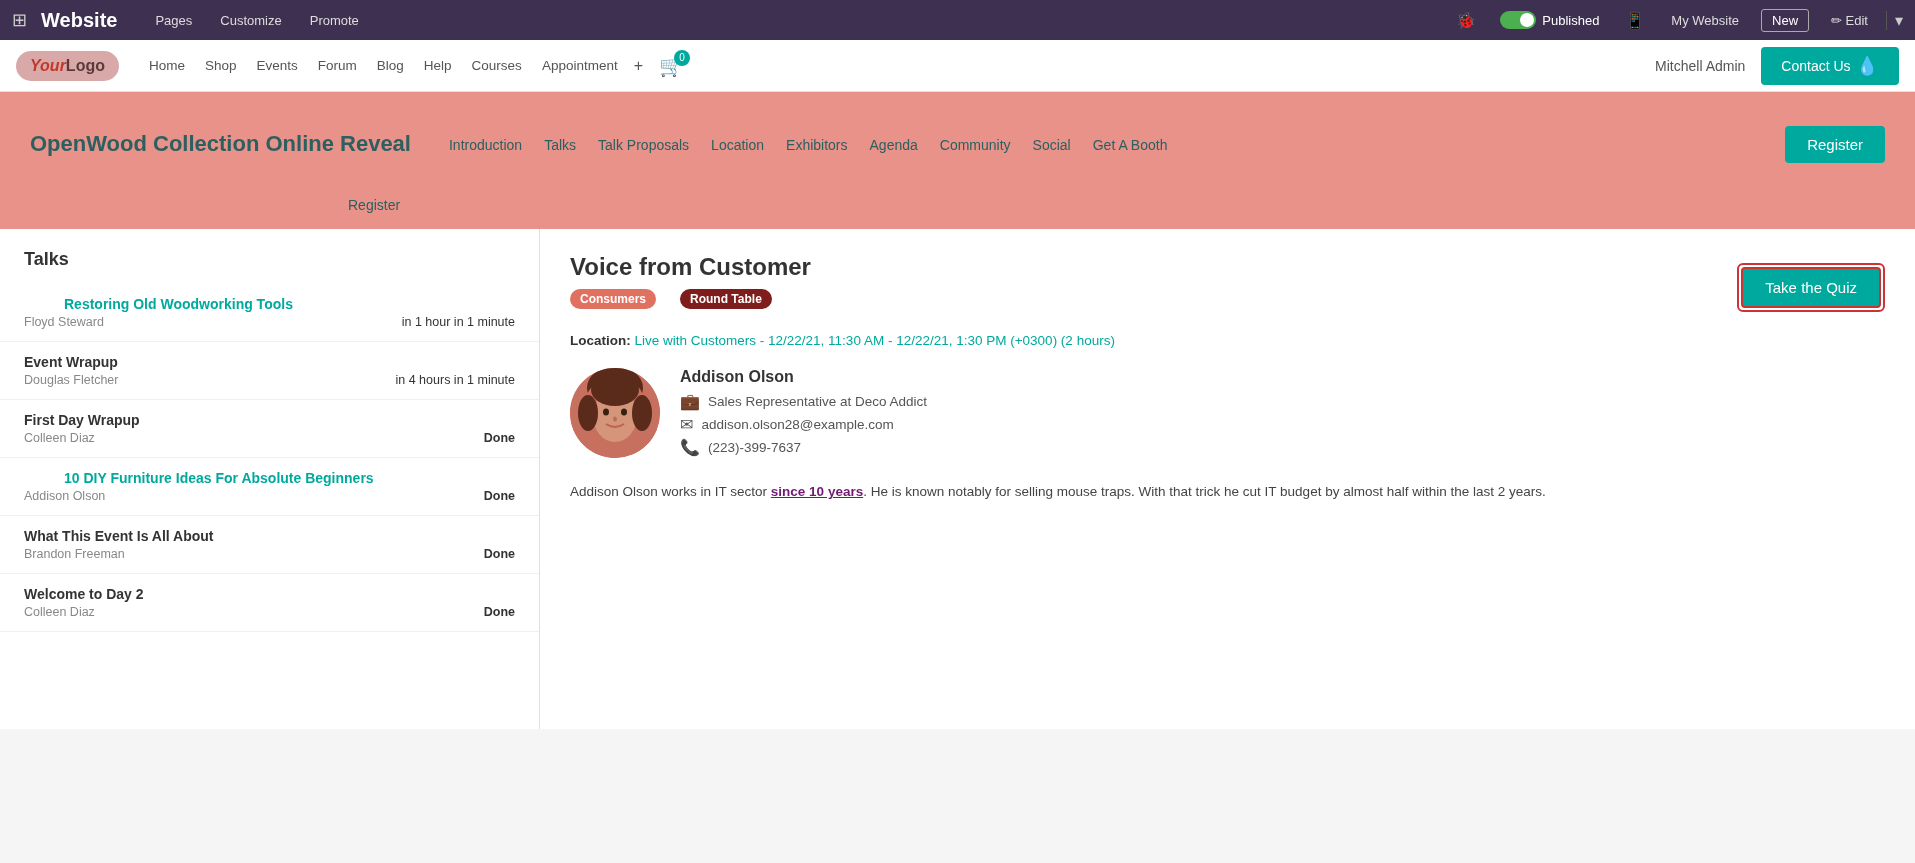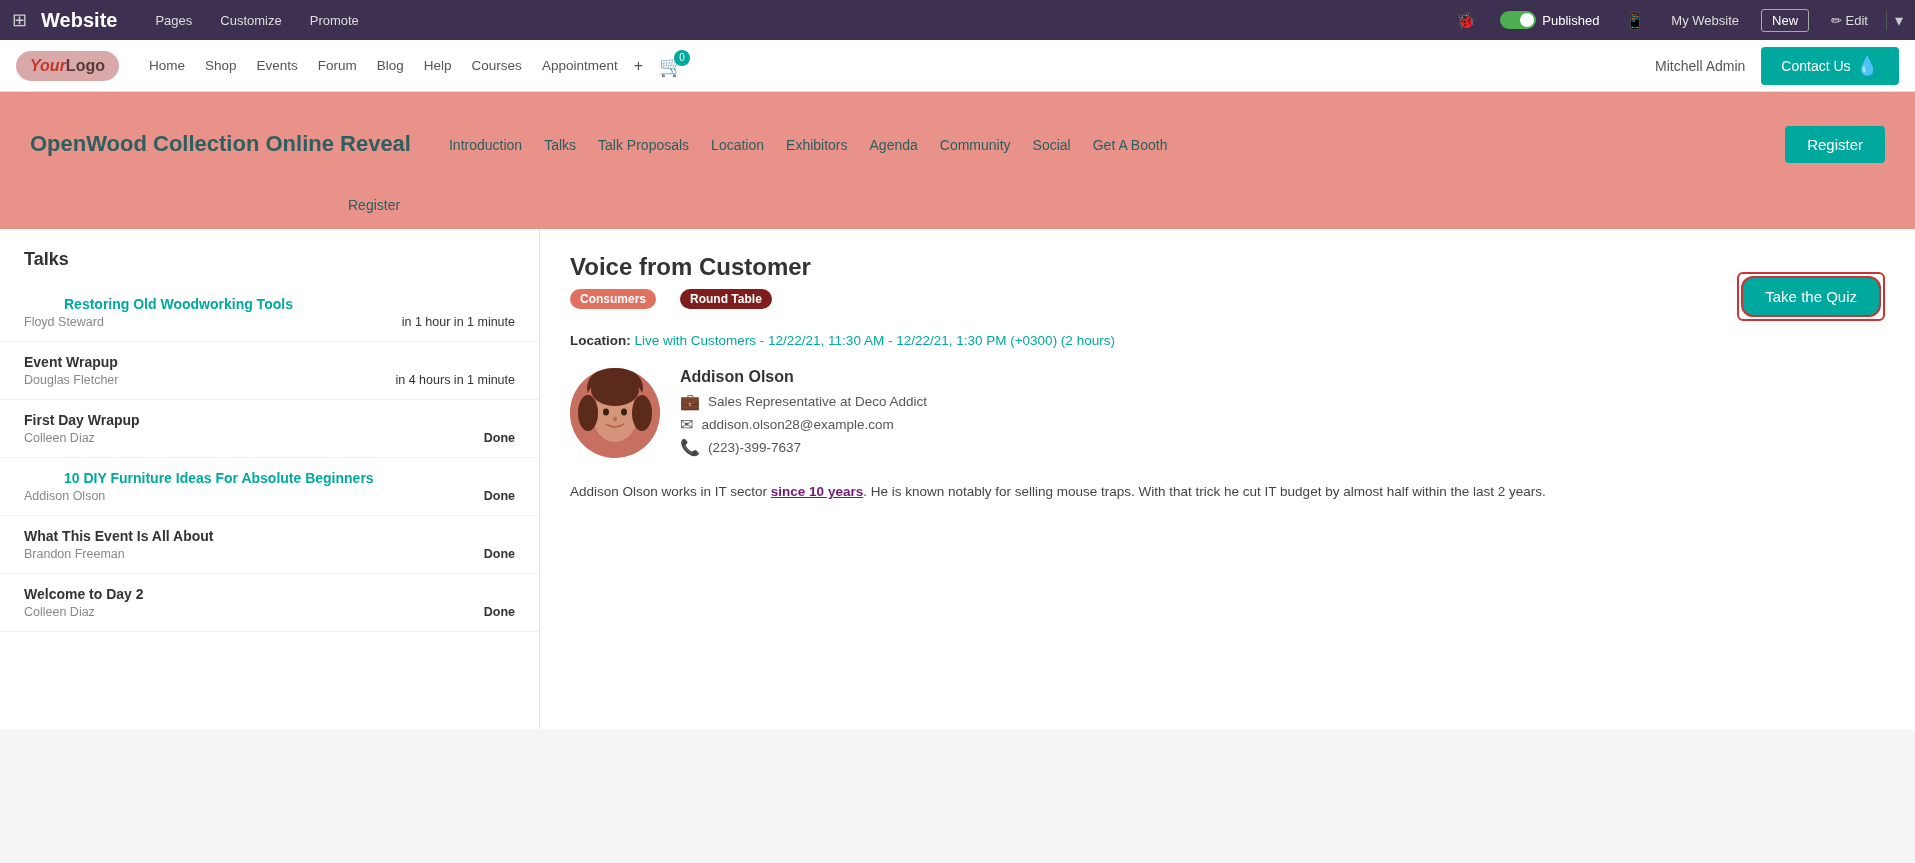--- a/index.html
+++ b/index.html
@@ -138,37 +138,37 @@
     .talk-status { color: #333; font-size: 12.5px; font-weight: bold; }
 
     
     .talk-detail {
       flex: 1;
       padding: 24px 30px;
     }
     .talk-detail-header {
       display: flex;
       justify-content: space-between;
-      align-items: flex-end;
+      align-items: center;
       margin-bottom: 12px;
     }
     .talk-detail-title { font-size: 24px; font-weight: bold; color: #333; margin-bottom: 8px; }
     .tag-row { display: flex; gap: 24px; margin-bottom: 12px; }
     .tag {
       padding: 3px 10px; border-radius: 12px; font-size: 12px; font-weight: bold;
     }
     .tag-consumers { background: #e07060; color: #fff; }
     .tag-roundtable { background: #7f1d1d; color: #fff; }
     .location-row { color: #555; font-size: 13.5px; margin-bottom: 20px; }
     .location-row strong { color: #333; }
     .location-row a { color: #00a99d; text-decoration: none; }
 
     .quiz-btn {
       background: #00a99d; color: #fff; border: 2px solid #cc3333;
-      padding: 10px 22px; border-radius: 12px; font-size: 15px; cursor: pointer;
+      padding: 10px 22px; border-radius: 4px; font-size: 15px; cursor: pointer;
       white-space: nowrap;
     }
     .quiz-btn-wrapper {
       border: 2px solid #cc3333;
       border-radius: 6px;
       padding: 2px;
       display: inline-block;
     }
 
     

